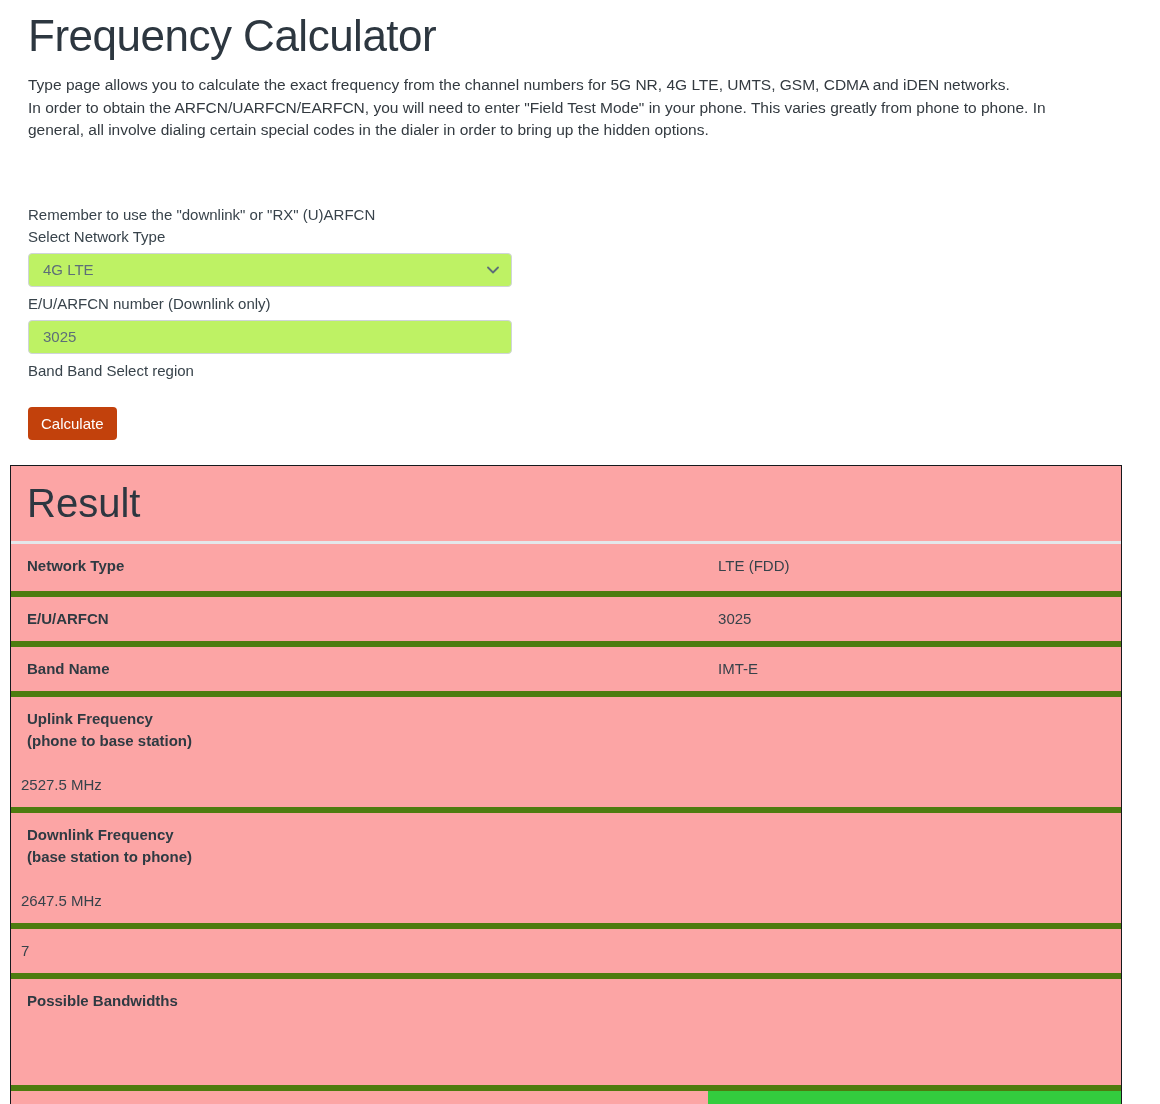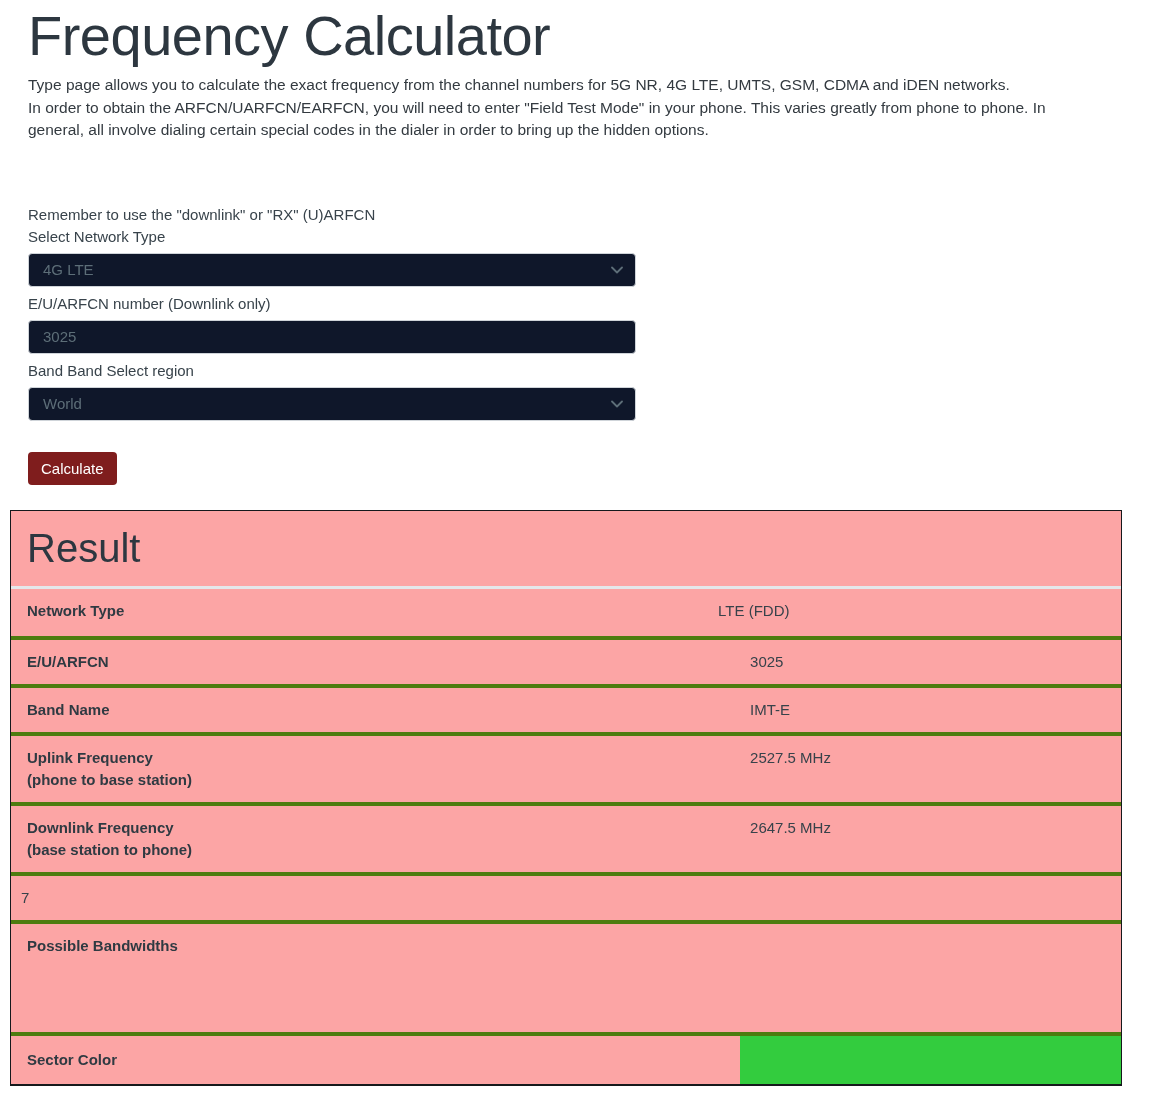--- a/index.html
+++ b/index.html
@@ -6,21 +6,21 @@
   html, body {
     background: #ffffff;
     width: 1160px;
     min-height: 1104px;
     font-family: "Liberation Sans", sans-serif;
     color: #333a40;
   }
   .content { padding: 12px 28px 0 28px; }
 
   h1.page-title {
-    font-size: 56px;
+    font-size: 44px;
     font-weight: 500;
     color: #2d3740;
     letter-spacing: -0.5px;
     line-height: 48px;
   }
   .intro {
     margin-top: 14px;
     max-width: 1045px;
     font-size: 15.5px;
     line-height: 22.5px;
@@ -28,25 +28,25 @@
   }
   .intro p { margin: 0; }
 
   .calc-form { margin-top: 62px; }
   .form-label {
     font-size: 15px;
     line-height: 22px;
     color: #38434b;
   }
   .control {
-    width: 608px;
+    width: 484px;
     height: 34px;
     border: 1px solid #cfd4d9;
     border-radius: 4px;
-    background: #0f172a;
+    background: #bef264;
     font-size: 15px;
     color: #5d6e78;
     margin-top: 5px;
     margin-bottom: 6px;
   }
   .fake-select {
     display: flex;
     align-items: center;
     justify-content: space-between;
     padding: 0 12px 0 14px;
@@ -54,21 +54,21 @@
   }
   .fake-select .chev { display: flex; align-items: center; }
   input.control {
     padding: 0 14px;
     outline: none;
     font-family: "Liberation Sans", sans-serif;
   }
   .btn-calculate {
     margin-top: 25px;
     display: inline-block;
-    background: #7f1d1d;
+    background: #c2410c;
     color: #ffffff;
     border: none;
     border-radius: 4px;
     font-size: 15px;
     font-family: "Liberation Sans", sans-serif;
     padding: 8px 13px;
     cursor: pointer;
   }
 
   .result-panel {
@@ -85,38 +85,38 @@
   .result-header h2 {
     font-size: 40px;
     font-weight: 500;
     color: #2d3740;
     line-height: 48px;
   }
   .result-row {
     display: flex;
     align-items: stretch;
   }
-  .result-row + .result-row { border-top: 4px solid #4d7c0f; gap: 32px; }
+  .result-row + .result-row { border-top: 6px solid #4d7c0f; }
   .cell-label {
     width: 62.8%;
     padding: 11px 16px;
     font-size: 15px;
     font-weight: bold;
     color: #2f3a42;
     line-height: 22px;
   }
   .cell-value {
     flex: 1;
     padding: 11px 10px;
     font-size: 15px;
     color: #37424a;
     line-height: 22px;
   }
   .row-single { min-height: 47px; justify-content: flex-end; }
-  .row-double { min-height: 70px; }
+  .row-double { min-height: 70px; flex-direction: column; }
   .row-list   { min-height: 112px; flex-direction: column; }
   .row-sector { min-height: 52px; }
   .bw-line { line-height: 22.7px; }
   .sector-swatch {
     flex: 1;
     padding: 0;
   }
 </style>
 </head>
 <body>
@@ -140,28 +140,20 @@
         <svg width="12" height="8" viewBox="0 0 12 8">
             <polyline points="1,1.5 6,6.5 11,1.5" fill="none" stroke="#5d6e78" stroke-width="1.8" stroke-linecap="round" stroke-linejoin="round"></polyline>
           </svg>
       </span>
     </div>
 
     <div class="form-label">E/U/ARFCN number (Downlink only)</div>
     <input class="control" type="text" value="3025" style="">
 
     <div class="form-label">Band Band Select region</div>
-    <div class="control fake-select">
-      <span>World</span>
-      <span class="chev">
-        <svg width="12" height="8" viewBox="0 0 12 8">
-            <polyline points="1,1.5 6,6.5 11,1.5" fill="none" stroke="#5d6e78" stroke-width="1.8" stroke-linecap="round" stroke-linejoin="round"></polyline>
-          </svg>
-      </span>
-    </div>
 
     <div>
       <button class="btn-calculate">Calculate</button>
     </div>
   </div>
 
 </div>
 
 <div class="result-panel">
   <div class="result-header">

